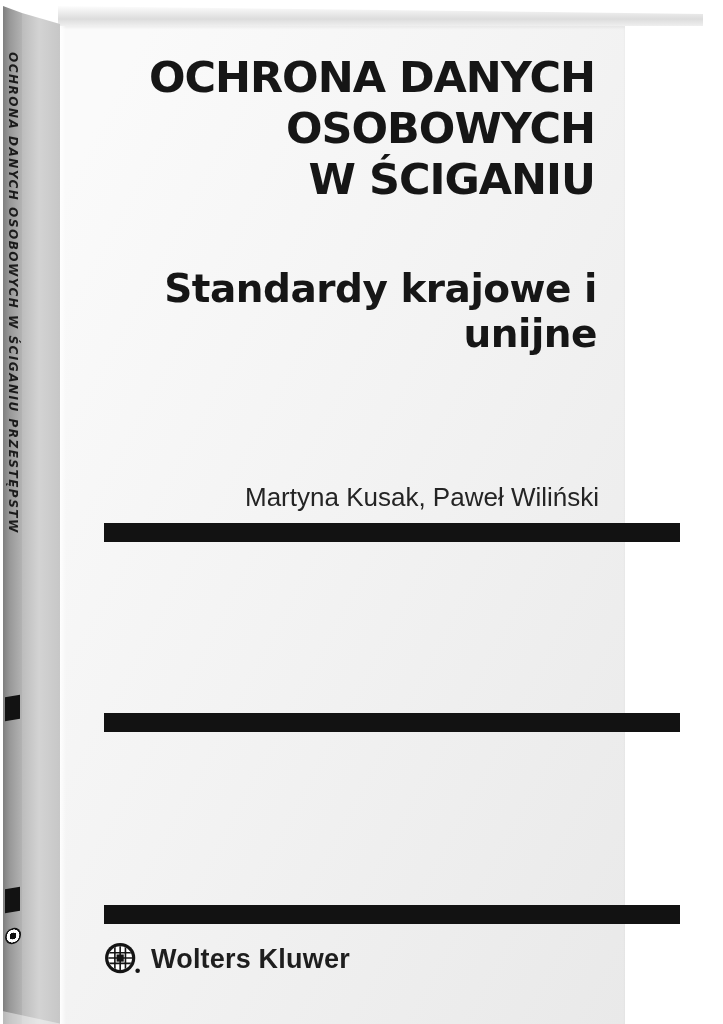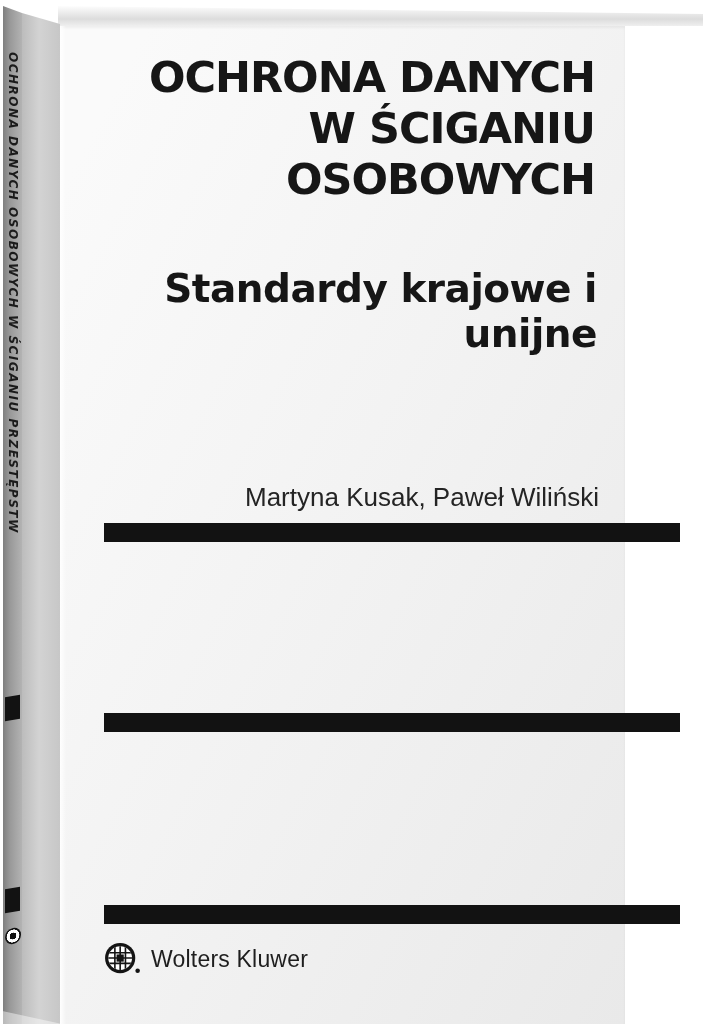--- a/index.html
+++ b/index.html
@@ -80,21 +80,21 @@
   }
   .bar1{top:497px}
   .bar2{top:687px}
   .bar3{top:879px}
   .publisher{
     position:absolute;left:44px;top:916px;
     display:flex;align-items:center;gap:9px;
   }
   .wk-icon{width:38px;height:34px;display:block;}
   .wk-name{
-    font-size:23px;font-weight:400;color:#1e1e1e;letter-spacing:0.2px;
+    font-size:27px;font-weight:700;color:#1e1e1e;letter-spacing:0.2px;
     font-family:"Liberation Sans",sans-serif;
   }
 </style>
 </head>
 <body>
 
 <div class="stage">
 
   <div class="top-band"></div>
 
@@ -105,22 +105,22 @@
     <span class="spine-logo"></span>
   </div>
 
   <div class="bevel"></div>
   <div class="corner-cut"></div>
 
   <div class="cover">
 
     <div class="title">
       <div>OCHRONA DANYCH</div>
+      <div>OSOBOWYCH</div>
       <div>W ŚCIGANIU</div>
-      <div>OSOBOWYCH</div>
     </div>
 
     <div class="subtitle">Standardy krajowe i unijne</div>
 
     <div class="authors">Martyna Kusak, Paweł Wiliński</div>
 
     <div class="bar bar1"></div>
     <div class="bar bar2"></div>
     <div class="bar bar3"></div>
 

